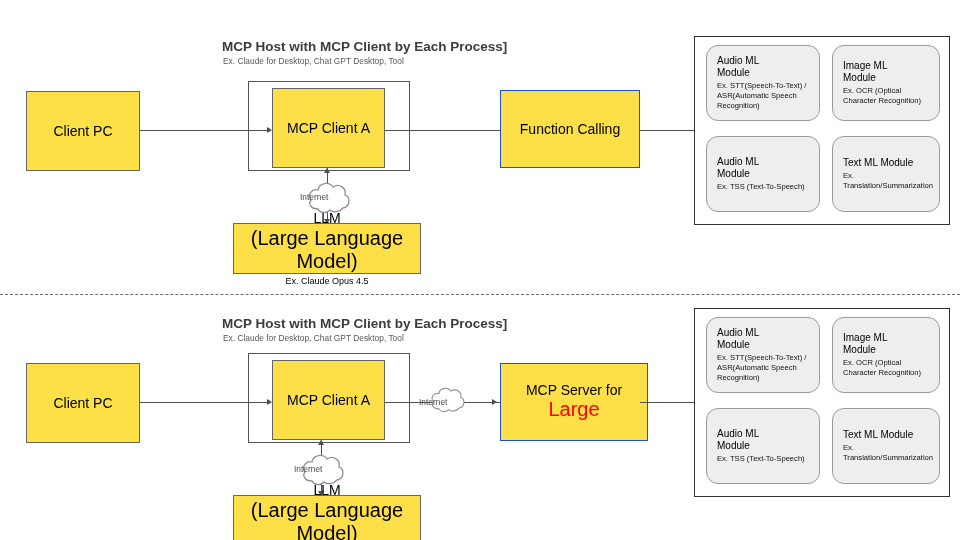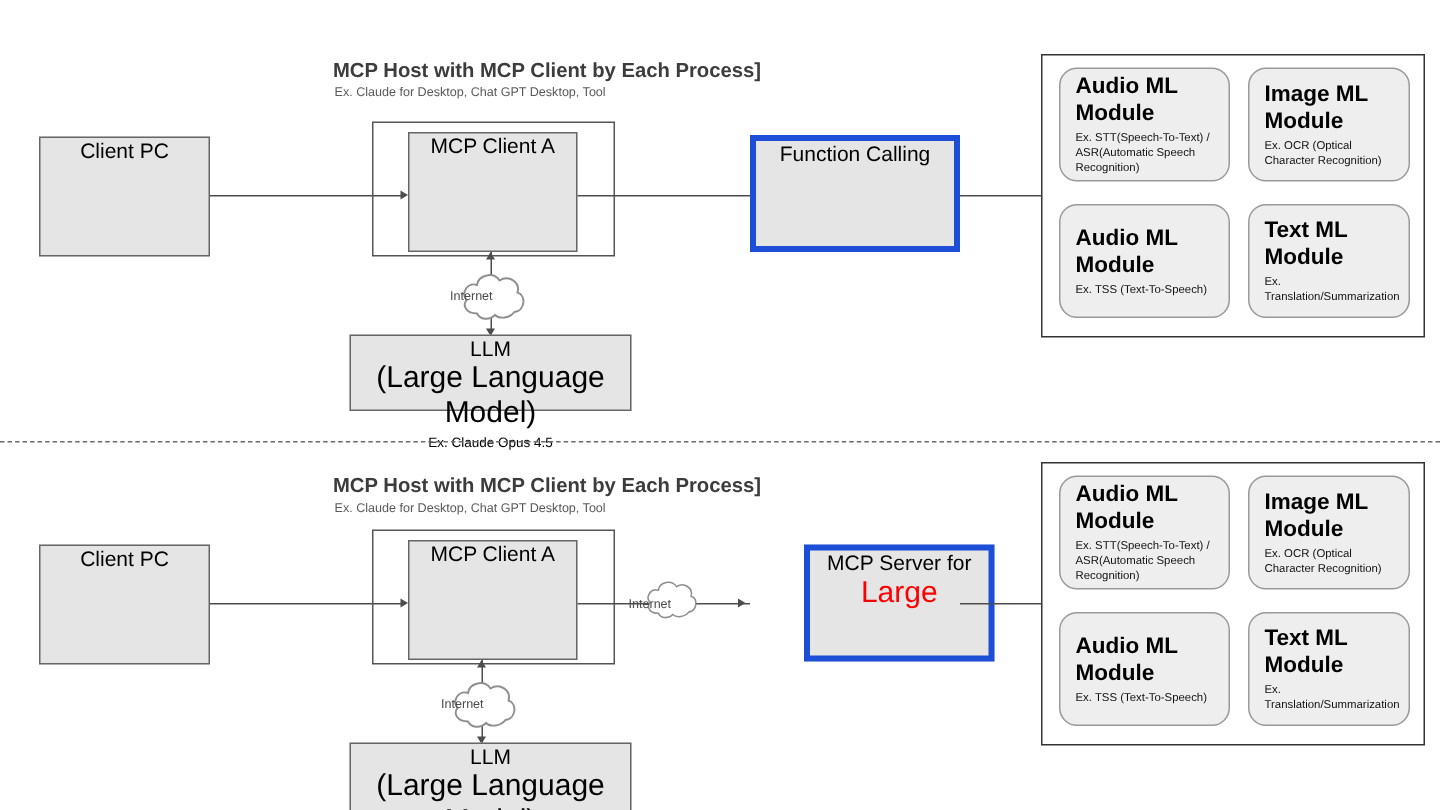--- a/index.html
+++ b/index.html
@@ -20,33 +20,34 @@
     position: absolute;
     left: 0; top: 16px;
     width: 960px;
     height: 540px;
   }
 
   
   .box {
     position: absolute;
     box-sizing: border-box;
-    background: #e5e5e5;
+    background: #fde047;
     border: 1px solid #666666;
     display: flex;
     flex-direction: column;
     align-items: center;
+    justify-content: center;
     text-align: center;
     line-height: 1.18;
   }
   .box .t1 { font-size: 14px; }
   .box .t2 { font-size: 20px; }
   .box .sub { font-size: 9px; margin-top: 2px; }
 
-  .box.red   { border: 4px solid #1d4ed8; }
+  .box.red   { border: 1px solid #1d4ed8; }
 
   
   .host-frame {
     position: absolute;
     box-sizing: border-box;
     background: transparent;
     border: 1px solid #555555;
   }
 
   
@@ -55,21 +56,21 @@
     box-sizing: border-box;
     background: #eeeeee;
     border: 1px solid #9a9a9a;
     border-radius: 12px;
     padding: 9px 10px;
     display: flex;
     flex-direction: column;
     justify-content: center;
     line-height: 1.2;
   }
-  .module .m-title { font-size: 15px; font-weight: bold; }
+  .module .m-title { font-size: 10px; }
   .module .m-sub {
     font-size: 7.6px;
     line-height: 1.35;
     margin-top: 2px;
     color: #111111;
   }
 
   
   .module-frame {
     position: absolute;
@@ -236,21 +237,21 @@
   </div>
 
   <div class="hline" style="left:385px; top:386px; width:115px;"></div>
   <div class="arrow-r" style="left:492px; top:383px;"></div>
 
   <svg class="cloud" style="left:426px; top:367px;" width="42" height="34" viewBox="0 0 52 40">
     <path d="M16 31 C9 31 6 26 9 22 C5 17 10 10 16 12 C17 5 27 3 31 9 C37 5 45 10 43 17 C49 19 48 29 41 30 C38 34 31 35 28 32 C24 36 18 35 16 31 Z" fill="#ffffff" stroke="#8f8f8f" stroke-width="1.3"></path>
   </svg>
   <div class="cloud-label" style="left:419px; top:381px; width:56px;">Internet</div>
 
-  <div class="box red" style="left:500px; top:347px; width:127px; height:78px;margin-left:36px;">
+  <div class="box red" style="left:500px; top:347px; width:148px; height:78px;">
     <div class="t1">MCP Server for</div>
     <div class="t2 red-text">Large</div>
   </div>
 
   <div class="hline" style="left:640px; top:386px; width:54px;"></div>
 
   <div class="vline" style="left:321px; top:424px; height:56px;"></div>
   <div class="arrow-u" style="left:318px; top:424px;"></div>
   <div class="arrow-d" style="left:318px; top:475px;"></div>
 

